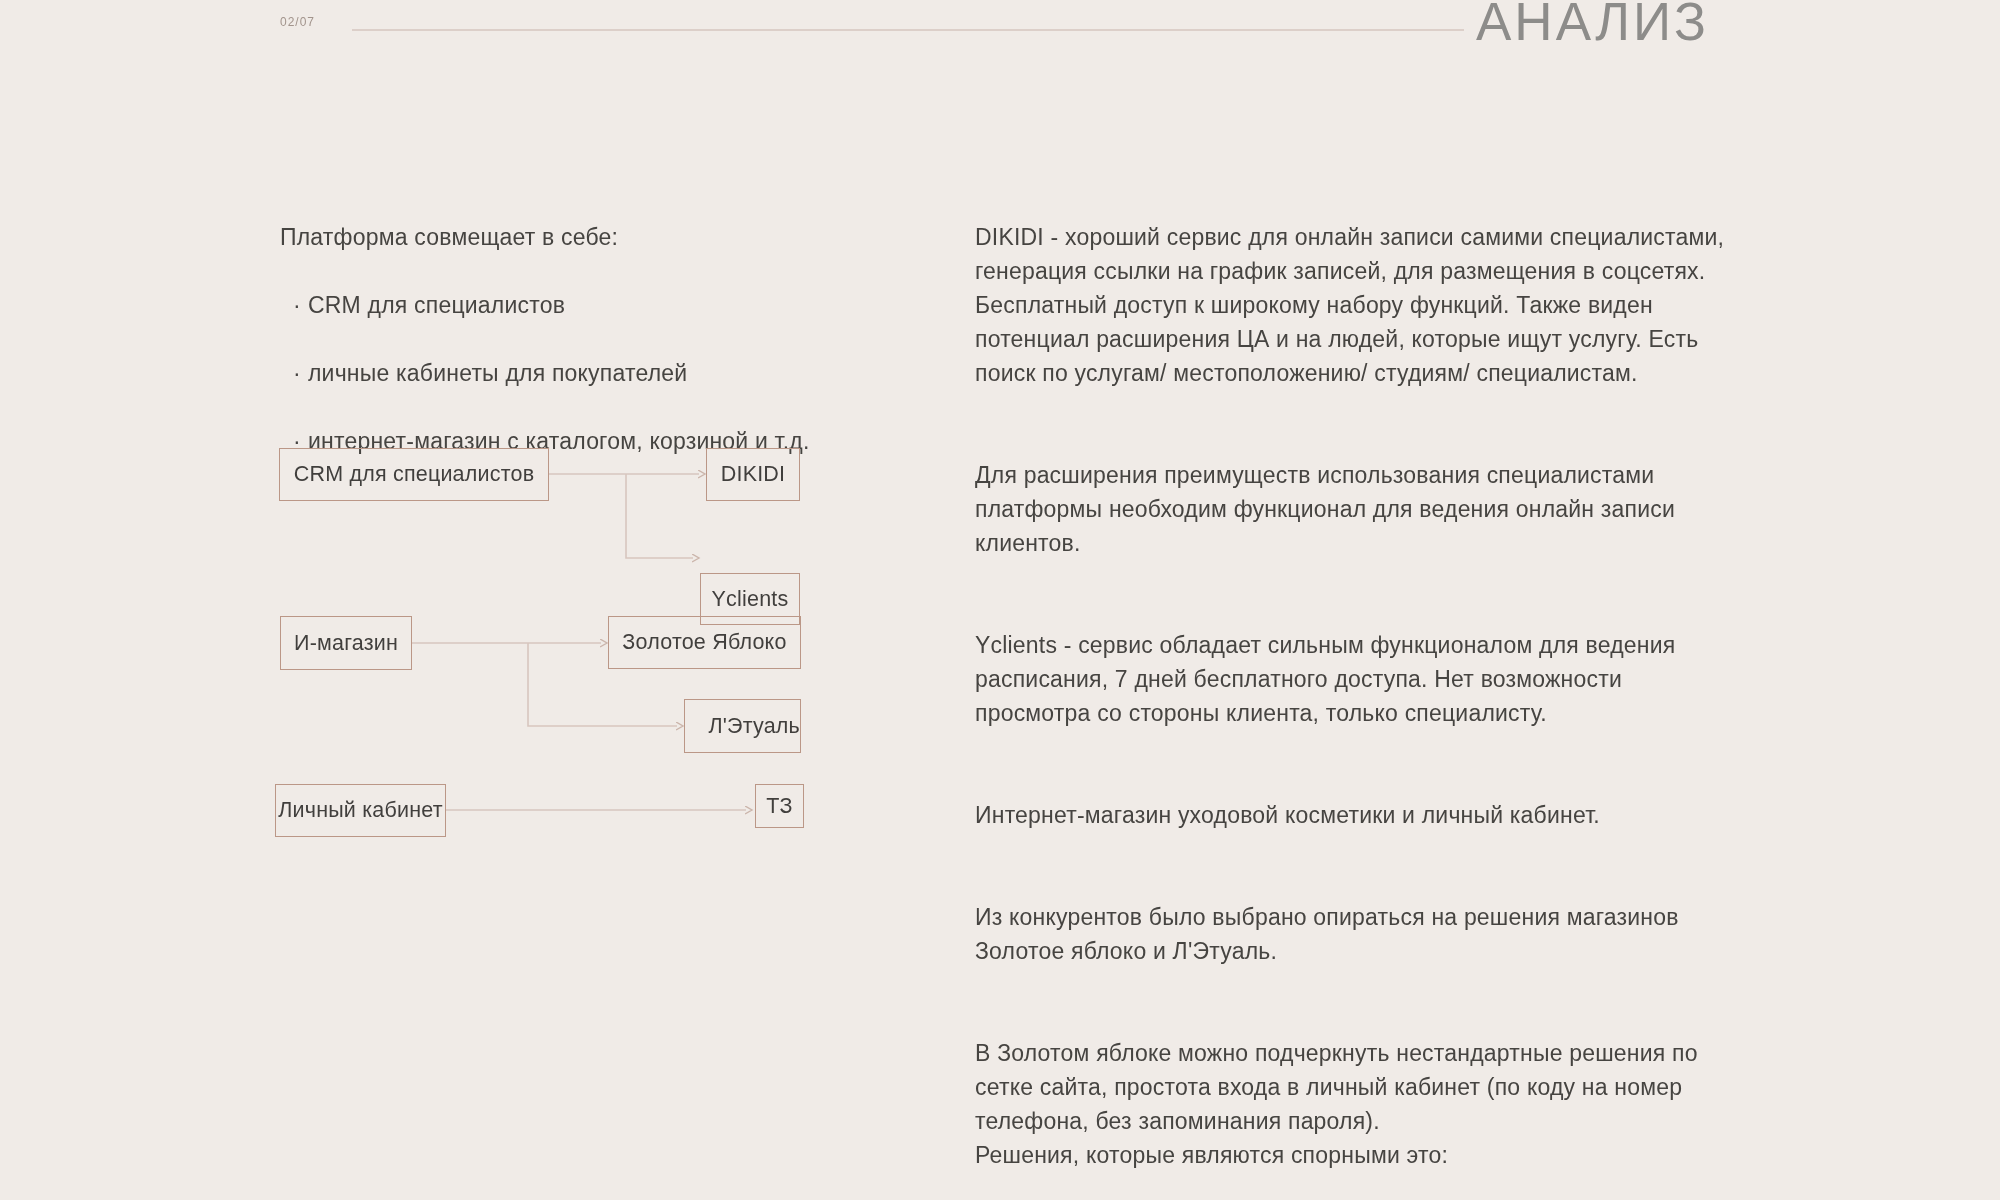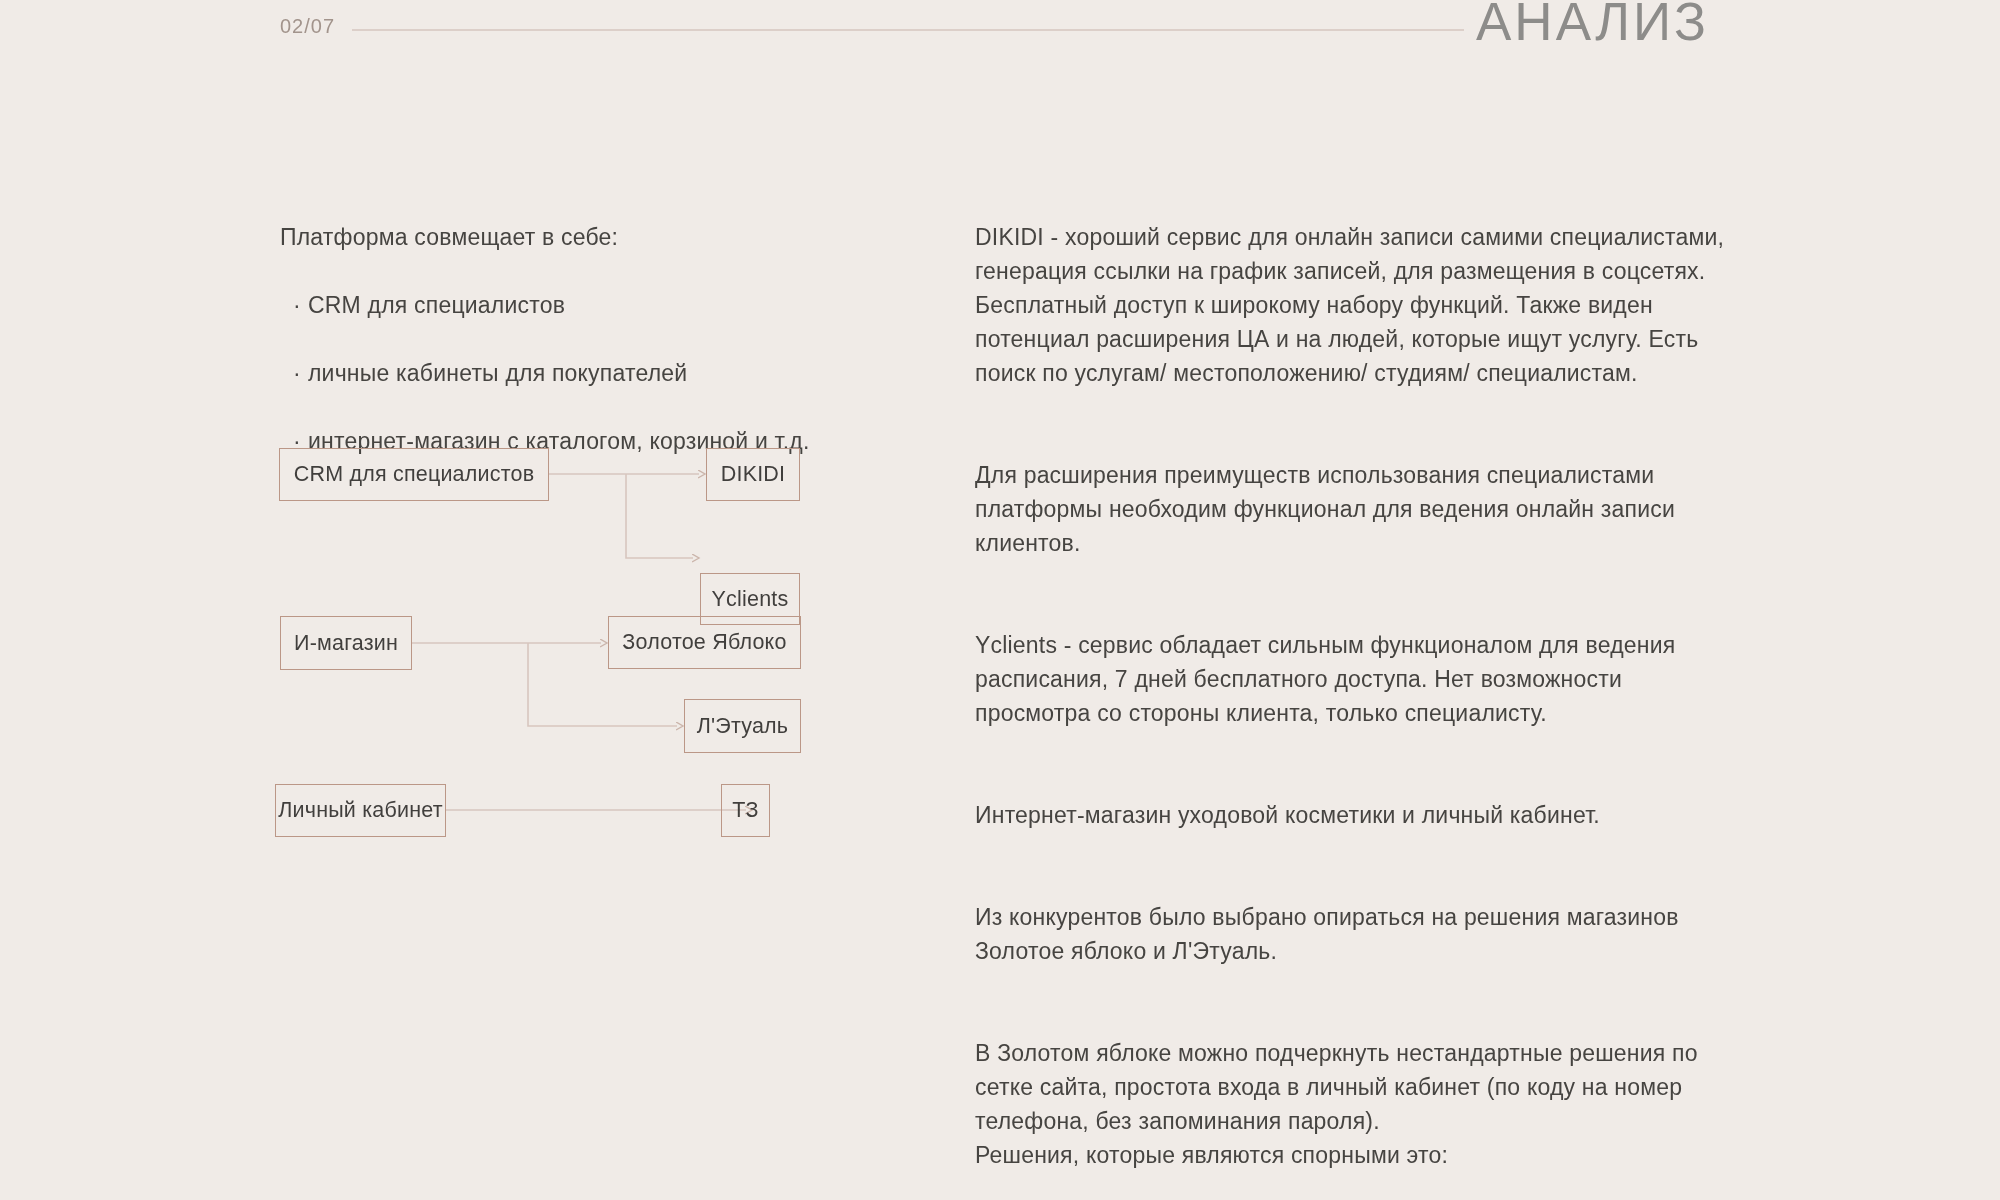--- a/index.html
+++ b/index.html
@@ -6,21 +6,21 @@
   body{
     width:2000px;height:1200px;overflow:hidden;
     background:#f0ebe7;
     font-family:"Liberation Sans","DejaVu Sans",sans-serif;
     font-weight:300;
     color:#464441;
   }
   .page{position:relative;width:2000px;height:1200px;background:#f0ebe7;overflow:hidden;}
 
   
-  .page-number{position:absolute;left:280px;top:15px;font-size:20px;letter-spacing:1px;color:#a2948c;}
+  .page-number{position:absolute;left:280px;top:15px;font-size:12px;letter-spacing:1px;color:#a2948c;}
   .header-line{position:absolute;left:352px;top:29px;width:1112px;height:2px;background:#dccfc9;}
   .page-title{
     position:absolute;left:1476px;top:-6px;
     font-size:53px;line-height:56px;font-weight:300;
     letter-spacing:3px;color:#8d8c8a;
   }
 
   
   .tcol{position:absolute;font-size:23px;line-height:34px;letter-spacing:0.2px;white-space:pre-line;}
   .left-intro{left:280px;top:186px;width:660px;}
@@ -41,23 +41,23 @@
     border:1.5px solid #bb9787;
     display:flex;align-items:center;justify-content:center;
     font-size:21.5px;color:#413f3d;letter-spacing:0.2px;
     background:transparent;
   }
   .node-crm{left:279px;top:448px;width:270px;height:53px;}
   .node-dikidi{left:706px;top:448px;width:94px;height:53px;}
   .node-yclients{left:700px;top:533px;width:100px;height:52px;margin-top:40px;}
   .node-shop{left:280px;top:616px;width:132px;height:54px;}
   .node-goldapple{left:608px;top:616px;width:193px;height:53px;}
-  .node-letoile{left:684px;top:699px;width:117px;height:54px;}
+  .node-letoile{left:684px;top:699px;width:117px;height:54px;justify-content:flex-end;}
   .node-account{left:275px;top:784px;width:171px;height:53px;}
-  .node-tz{left:721px;top:784px;width:49px;height:53px;}
+  .node-tz{left:755px;top:784px;width:49px;height:44px;}
 
   .connector-layer{position:absolute;left:0;top:0;width:2000px;height:1200px;pointer-events:none;}
 </style>
 </head>
 <body>
 
 <div class="page">
 
   <div class="page-number">02/07</div>
   <div class="header-line"></div>

